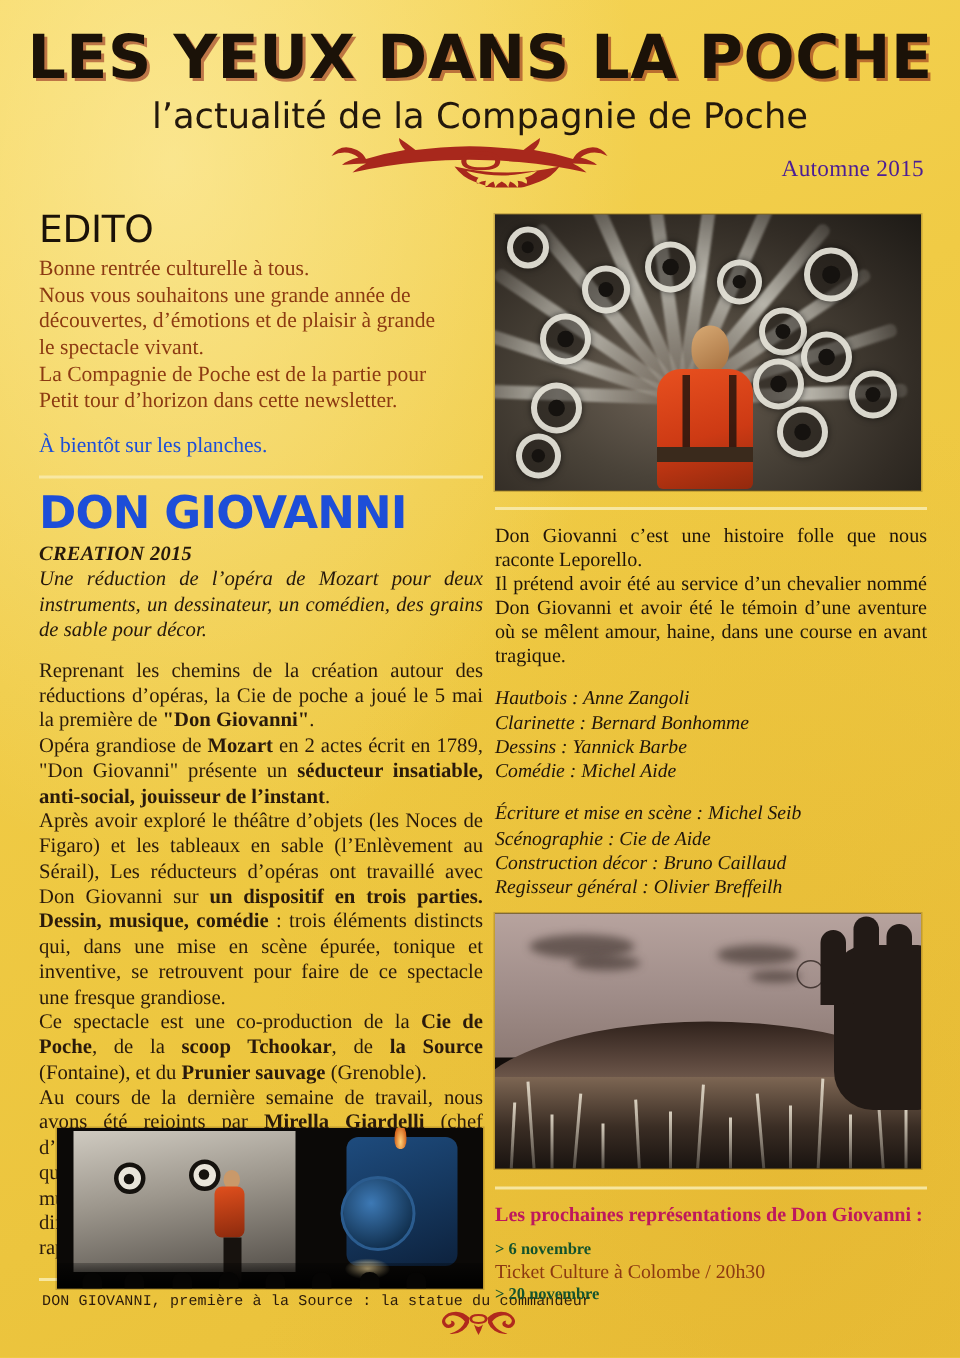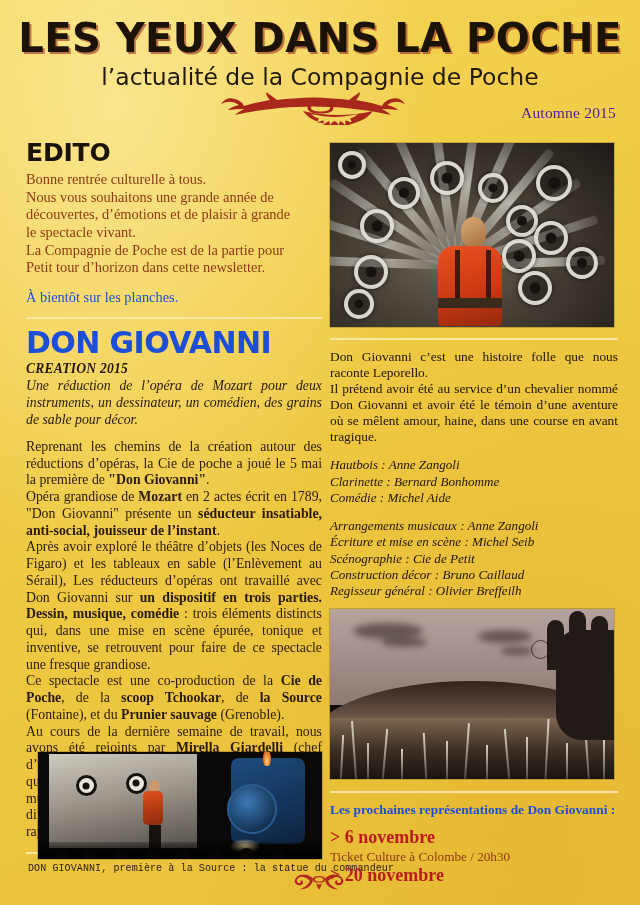--- a/index.html
+++ b/index.html
@@ -77,21 +77,21 @@
   .col-right {
     position: absolute;
     left: 330px;
     top: 143px;
     width: 288px;
   }
 
   
   h2.section-title {
     font-family: "DejaVu Sans", sans-serif;
-    font-weight: bold;
+    font-weight: normal;
     font-size: 25px;
     color: #1b1208;
     margin: 0 0 6px 0;
     line-height: 1;
     letter-spacing: -0.2px;
   }
   h2.section-title-red {
     font-family: "DejaVu Sans", sans-serif;
     font-weight: bold;
     font-size: 30px;
@@ -400,28 +400,28 @@
     color: #20150a;
     margin: 12px 0 0 0;
   }
   .credits.second { margin-top: 12px; }
 
   
   .dates-title {
     font-family: "Liberation Serif", serif;
     font-weight: bold;
     font-size: 13.4px;
-    color: #1d4ed8;
+    color: #be185d;
     margin: 0 0 9px 0;
   }
   .date-head {
     font-family: "Liberation Serif", serif;
     font-weight: bold;
-    font-size: 18px;
-    color: #b91c1c;
+    font-size: 11px;
+    color: #14532d;
     margin: 0;
     line-height: 1.18;
   }
   .date-venue {
     font-family: "Liberation Serif", serif;
     font-size: 13.2px;
     color: #8c3a12;
     margin: 0 0 1px 0;
     line-height: 1.2;
   }
@@ -550,27 +550,27 @@
     <div class="rule-right" style="margin-top:11px;"></div>
 
     <p class="synopsis">
       <span>Don Giovanni c’est une histoire folle que nous raconte Leporello.</span><br>
       <span>Il prétend avoir été au service d’un chevalier nommé Don Giovanni et avoir été le témoin d’une aventure où se mêlent amour, haine, dans une course en avant tragique.</span>
     </p>
 
     <div class="credits">
       <div>Hautbois : Anne Zangoli</div>
       <div>Clarinette : Bernard Bonhomme</div>
+      <div>Dessins : Yannick Barbe</div>
       <div>Comédie : Michel Aide</div>
     </div>
 
     <div class="credits second">
-      <div>Arrangements musicaux : Anne Zangoli</div>
       <div>Écriture et mise en scène : Michel Seib</div>
-      <div>Scénographie : Cie de Petit</div>
+      <div>Scénographie : Cie de Aide</div>
       <div>Construction décor : Bruno Caillaud</div>
       <div>Regisseur général : Olivier Breffeilh</div>
     </div>
 
     <div class="photo photo-2" style="margin-top:10px;">
       <div class="sand-sky"></div>
       <div class="sand-cloud" style="left:8%;  top:8%;  width:70px; height:16px;"></div>
       <div class="sand-cloud" style="left:18%; top:16%; width:46px; height:10px;"></div>
       <div class="sand-cloud" style="left:52%; top:12%; width:54px; height:13px;"></div>
       <div class="sand-cloud" style="left:60%; top:22%; width:34px; height:8px;"></div>

